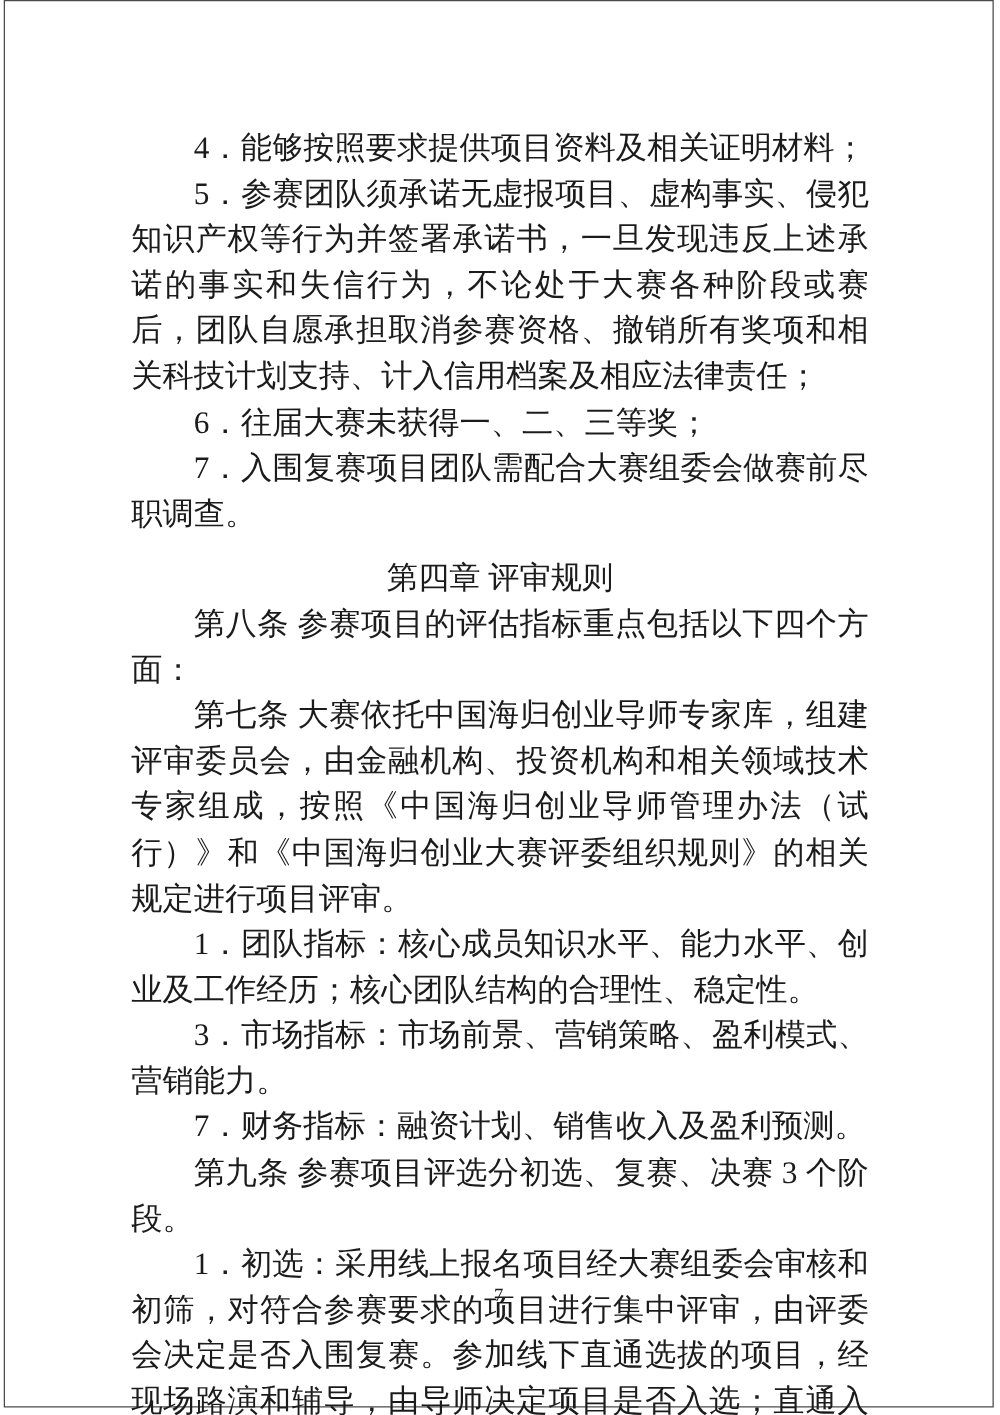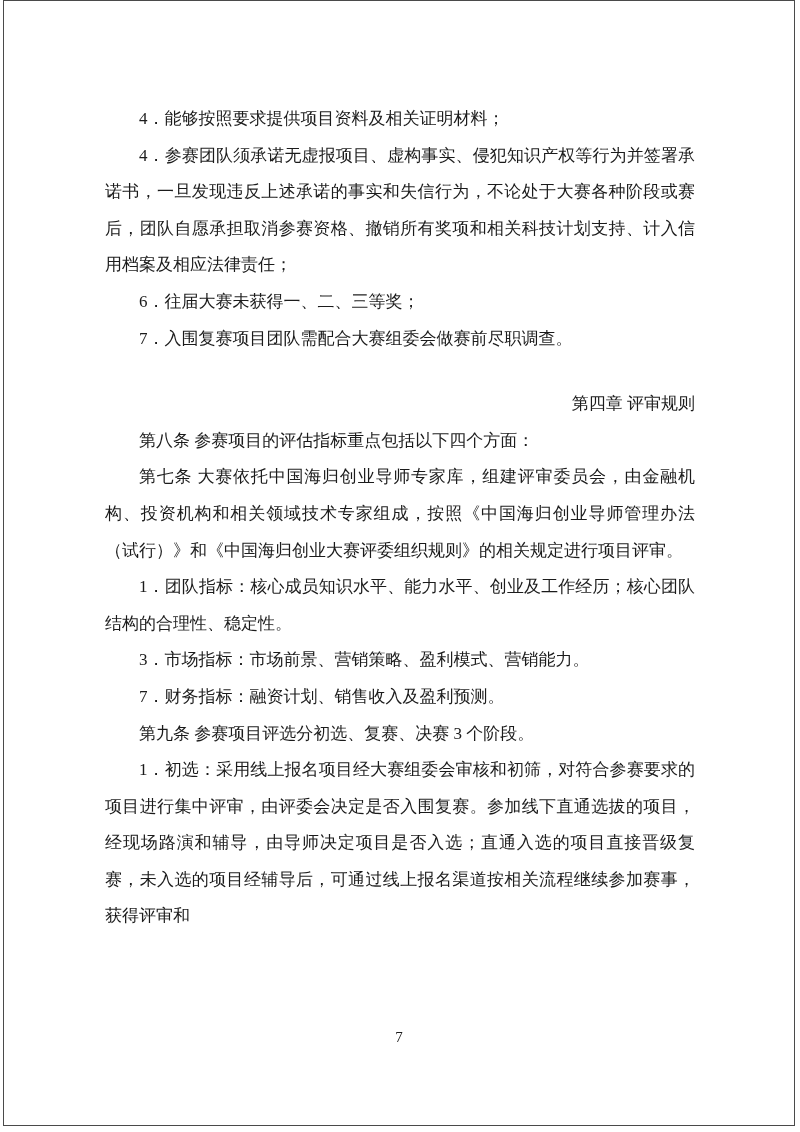--- a/index.html
+++ b/index.html
@@ -19,50 +19,50 @@
     height: 1126px;
     background: #ffffff;
     border: 1.5px solid #4a4a4a;
     border-top-width: 1px;
   }
   .content {
     padding: 100px 99px 0 101px;
   }
   .para {
     margin: 0;
-    font-size: 17px;
+    font-size: 25px;
     line-height: 36.6px;
     color: #1b1b1b;
     text-align: justify;
     text-indent: 2em;
     word-break: break-all;
   }
   .para-heading {
-    text-align: right;
+    text-align: center;
     text-indent: 0;
-    margin-top: 29px;
+    margin-top: 15px;
   }
   .footer {
     position: absolute;
     top: 1028px;
     left: 0;
     width: 100%;
     text-align: center;
     font-size: 15px;
     color: #1b1b1b;
   }
 </style>
 </head>
 <body>
 
 <div class="page">
   <main class="content">
 
   <p class="para para-body">4．能够按照要求提供项目资料及相关证明材料；</p>
-      <p class="para para-body">4．参赛团队须承诺无虚报项目、虚构事实、侵犯知识产权等行为并签署承诺书，一旦发现违反上述承诺的事实和失信行为，不论处于大赛各种阶段或赛后，团队自愿承担取消参赛资格、撤销所有奖项和相关科技计划支持、计入信用档案及相应法律责任；</p>
+      <p class="para para-body">5．参赛团队须承诺无虚报项目、虚构事实、侵犯知识产权等行为并签署承诺书，一旦发现违反上述承诺的事实和失信行为，不论处于大赛各种阶段或赛后，团队自愿承担取消参赛资格、撤销所有奖项和相关科技计划支持、计入信用档案及相应法律责任；</p>
       <p class="para para-body">6．往届大赛未获得一、二、三等奖；</p>
       <p class="para para-body">7．入围复赛项目团队需配合大赛组委会做赛前尽职调查。</p>
       <p class="para para-heading">第四章 评审规则</p>
       <p class="para para-body">第八条 参赛项目的评估指标重点包括以下四个方面：</p>
       <p class="para para-body">第七条 大赛依托中国海归创业导师专家库，组建评审委员会，由金融机构、投资机构和相关领域技术专家组成，按照《中国海归创业导师管理办法（试行）》和《中国海归创业大赛评委组织规则》的相关规定进行项目评审。</p>
       <p class="para para-body">1．团队指标：核心成员知识水平、能力水平、创业及工作经历；核心团队结构的合理性、稳定性。</p>
       <p class="para para-body">3．市场指标：市场前景、营销策略、盈利模式、营销能力。</p>
       <p class="para para-body">7．财务指标：融资计划、销售收入及盈利预测。</p>
       <p class="para para-body">第九条 参赛项目评选分初选、复赛、决赛 3 个阶段。</p>
       <p class="para para-body">1．初选：采用线上报名项目经大赛组委会审核和初筛，对符合参赛要求的项目进行集中评审，由评委会决定是否入围复赛。参加线下直通选拔的项目，经现场路演和辅导，由导师决定项目是否入选；直通入选的项目直接晋级复赛，未入选的项目经辅导后，可通过线上报名渠道按相关流程继续参加赛事，获得评审和</p>

